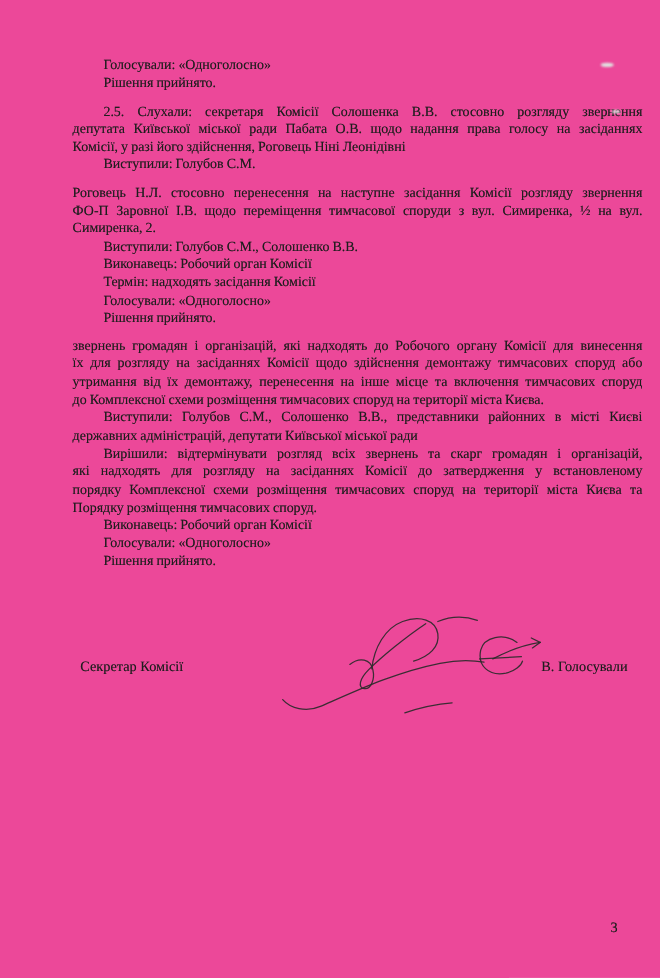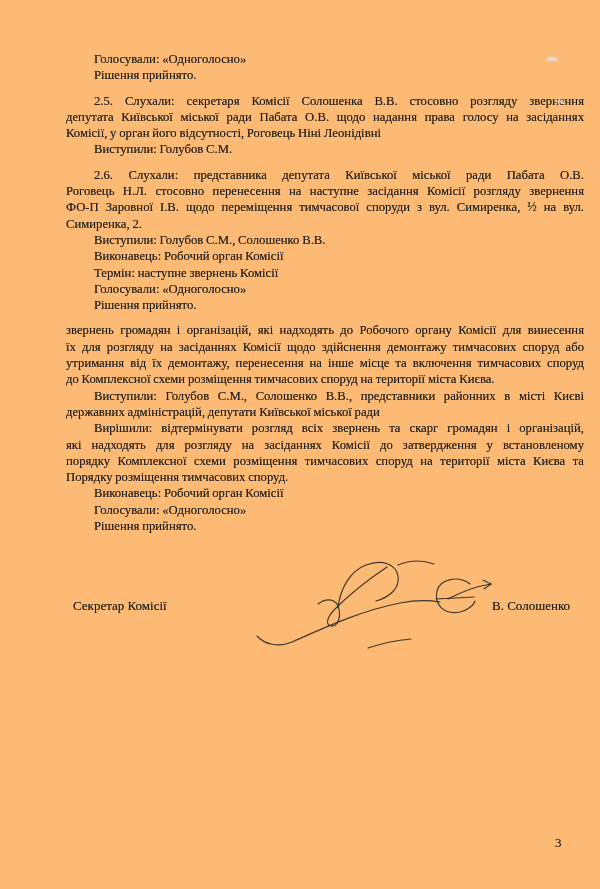--- a/index.html
+++ b/index.html
@@ -1,18 +1,18 @@
 <!DOCTYPE html>
 <html lang="uk"><head>
 <meta charset="utf-8">
 <style>
   html,body{margin:0;padding:0;background:#e8e8e8;}
   .page{
     position:relative;width:600px;height:889px;margin:0 auto;
-    background:#fdba74;overflow:hidden;
+    background:#ec4899;overflow:hidden;
     font-family:"Liberation Serif","DejaVu Serif",serif;
     color:#1e1e1e;
     text-shadow:0 0 0.35px rgba(25,25,25,0.55);
   }
   .content{
     position:absolute;left:66px;top:51px;width:518px;
     font-size:12.7px;line-height:16.3px;word-spacing:-0.4px;
   }
   .line{min-height:16.3px;}
   .ind{text-indent:28px;}
@@ -35,32 +35,31 @@
   <div class="content">
 
     <div>
       <div class="line ind">Голосували: «Одноголосно»</div>
       <div class="line ind">Рішення прийнято.</div>
     </div>
 
     <div class="section">
       <div class="line ind j">2.5. Слухали: секретаря Комісії Солошенка В.В. стосовно розгляду звернення</div>
       <div class="line j">депутата Київської міської ради Пабата О.В. щодо надання права голосу на засіданнях</div>
-      <div class="line">Комісії, у орган його відсутності, Роговець Ніні Леонідівні</div>
+      <div class="line">Комісії, у разі його здійснення, Роговець Ніні Леонідівні</div>
       <div class="line ind">Виступили: Голубов С.М.</div>
     </div>
 
     <div class="section">
-      <div class="line ind j">2.6. Слухали: представника депутата Київської міської ради Пабата О.В.</div>
       <div class="line j">Роговець Н.Л. стосовно перенесення на наступне засідання Комісії розгляду звернення</div>
       <div class="line j">ФО-П Заровної І.В. щодо переміщення тимчасової споруди з вул. Симиренка, ½ на вул.</div>
       <div class="line">Симиренка, 2.</div>
       <div class="line ind">Виступили: Голубов С.М., Солошенко В.В.</div>
       <div class="line ind">Виконавець: Робочий орган Комісії</div>
-      <div class="line ind">Термін: наступне звернень Комісії</div>
+      <div class="line ind">Термін: надходять засідання Комісії</div>
       <div class="line ind">Голосували: «Одноголосно»</div>
       <div class="line ind">Рішення прийнято.</div>
     </div>
 
     <div class="section">
       <div class="line j">звернень громадян і організацій, які надходять до Робочого органу Комісії для винесення</div>
       <div class="line j">їх для розгляду на засіданнях Комісії щодо здійснення демонтажу тимчасових споруд або</div>
       <div class="line j">утримання від їх демонтажу, перенесення на інше місце та включення тимчасових споруд</div>
       <div class="line">до Комплексної схеми розміщення тимчасових споруд на території міста Києва.</div>
       <div class="line ind j">Виступили: Голубов С.М., Солошенко В.В., представники районних в місті Києві</div>
@@ -91,20 +90,20 @@
     <path d="M222,26 C210,17 192,21 189,33 C186,47 196,57 212,54 C220,52 226,47 227,43"></path>
     <path d="M188,41 L226,39"></path>
 
     <path d="M200,41 C215,33 230,28 243,26"></path>
     <path d="M243,26 L235,22"></path>
     <path d="M243,26 L236,31"></path>
 
     <path d="M120,90 C135,85 150,82 163,81"></path>
   </svg>
 
-  <div class="sig-name">В. Солошенко</div>
+  <div class="sig-name">В. Голосували</div>
 
   <div class="smudge s1"></div>
   <div class="smudge s2"></div>
 
   <div class="page-number">3</div>
 
 </div>
 
 </body></html>

